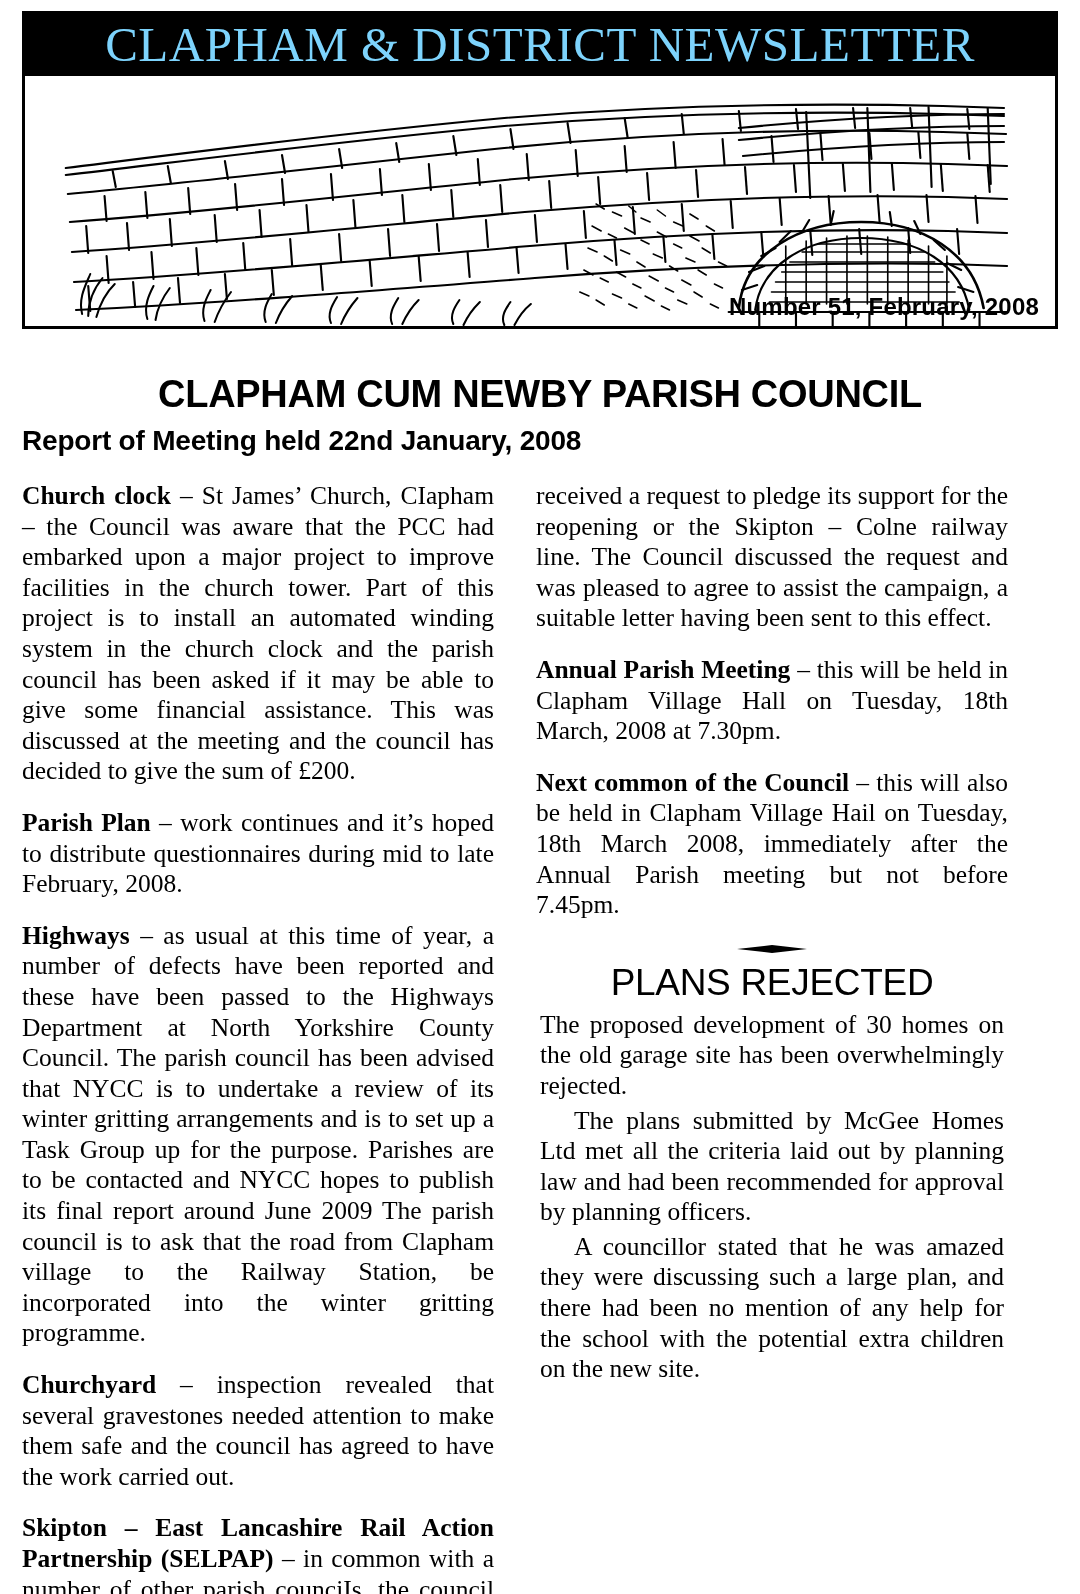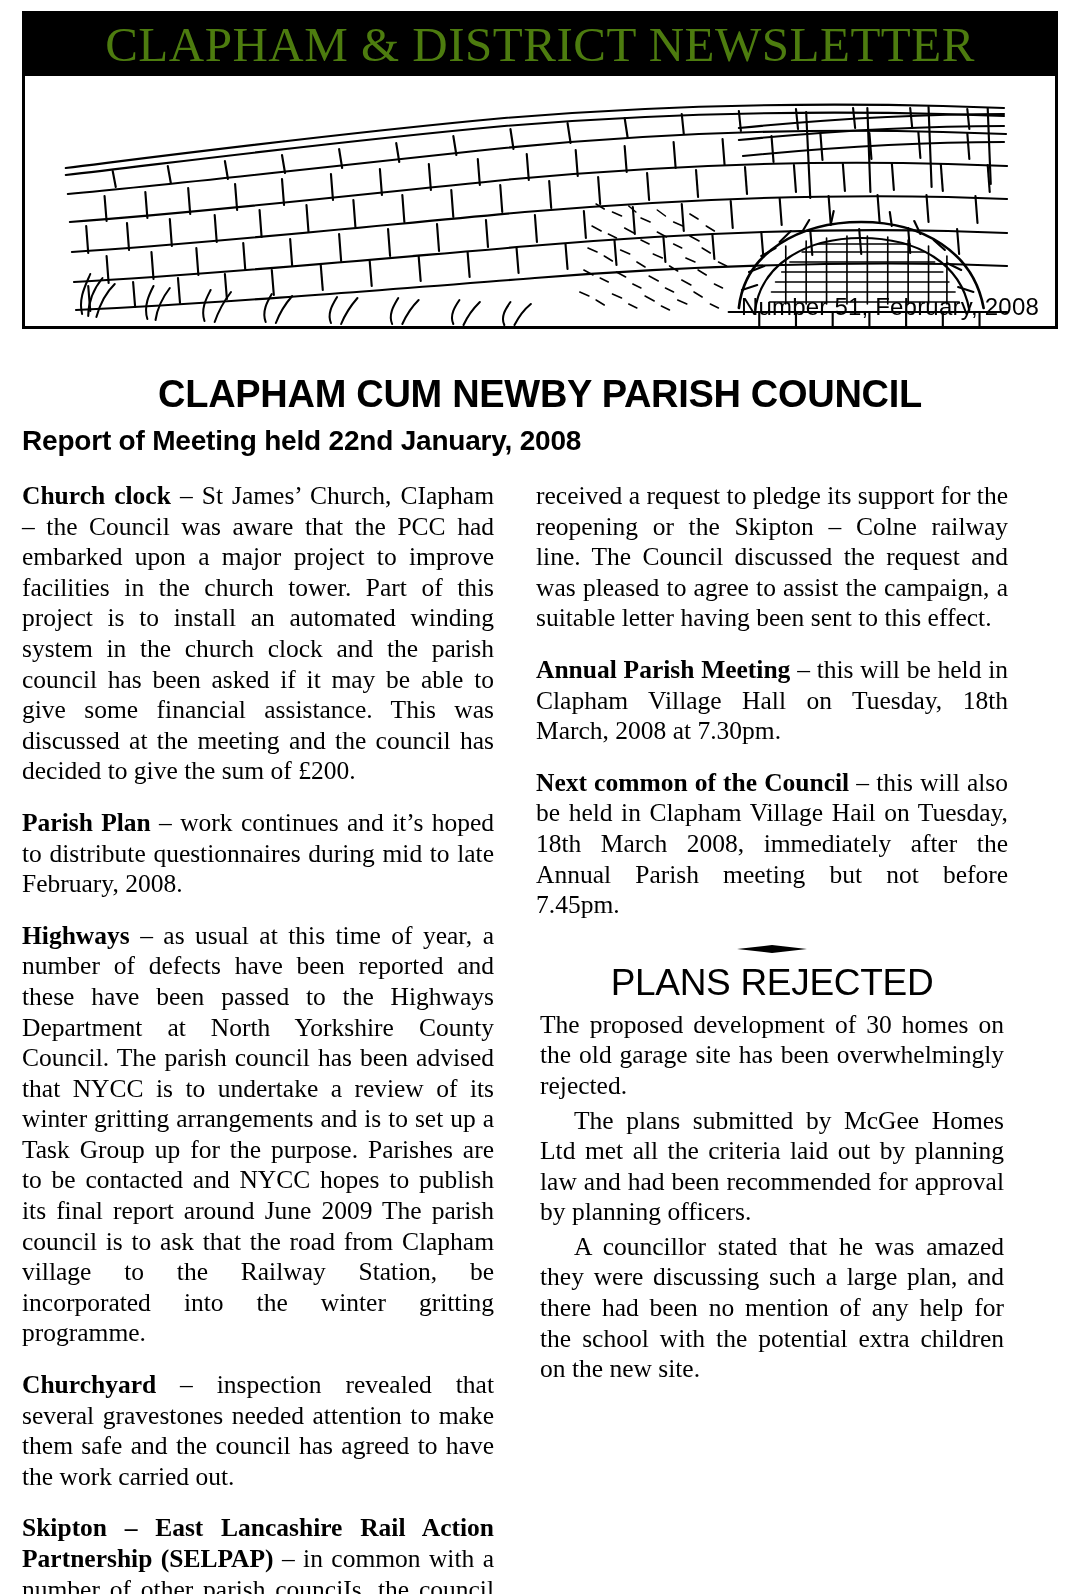--- a/index.html
+++ b/index.html
@@ -35,21 +35,21 @@
   }
   .masthead-title-bar {
     background: #000000;
     height: 62px;
     display: flex;
     align-items: center;
     justify-content: center;
     overflow: hidden;
   }
   .masthead-title {
-    color: #4d7c0f;
+    color: #7dd3fc;
     font-family: "Liberation Serif", serif;
     font-size: 49px;
     line-height: 52px;
     letter-spacing: 0.5px;
     white-space: nowrap;
     font-weight: normal;
   }
   .masthead-art-wrap {
     position: relative;
     height: 252px;
@@ -62,21 +62,21 @@
     top: 0;
     width: 100%;
     height: 100%;
     display: block;
   }
   .issue-line {
     position: absolute;
     right: 16px;
     bottom: 8px;
     font-family: "Liberation Sans", sans-serif;
-    font-weight: normal;
+    font-weight: bold;
     font-size: 24px;
     line-height: 26px;
     letter-spacing: 0.2px;
     white-space: nowrap;
     background: transparent;
   }
 
   
   .council-heading {
     text-align: center;

